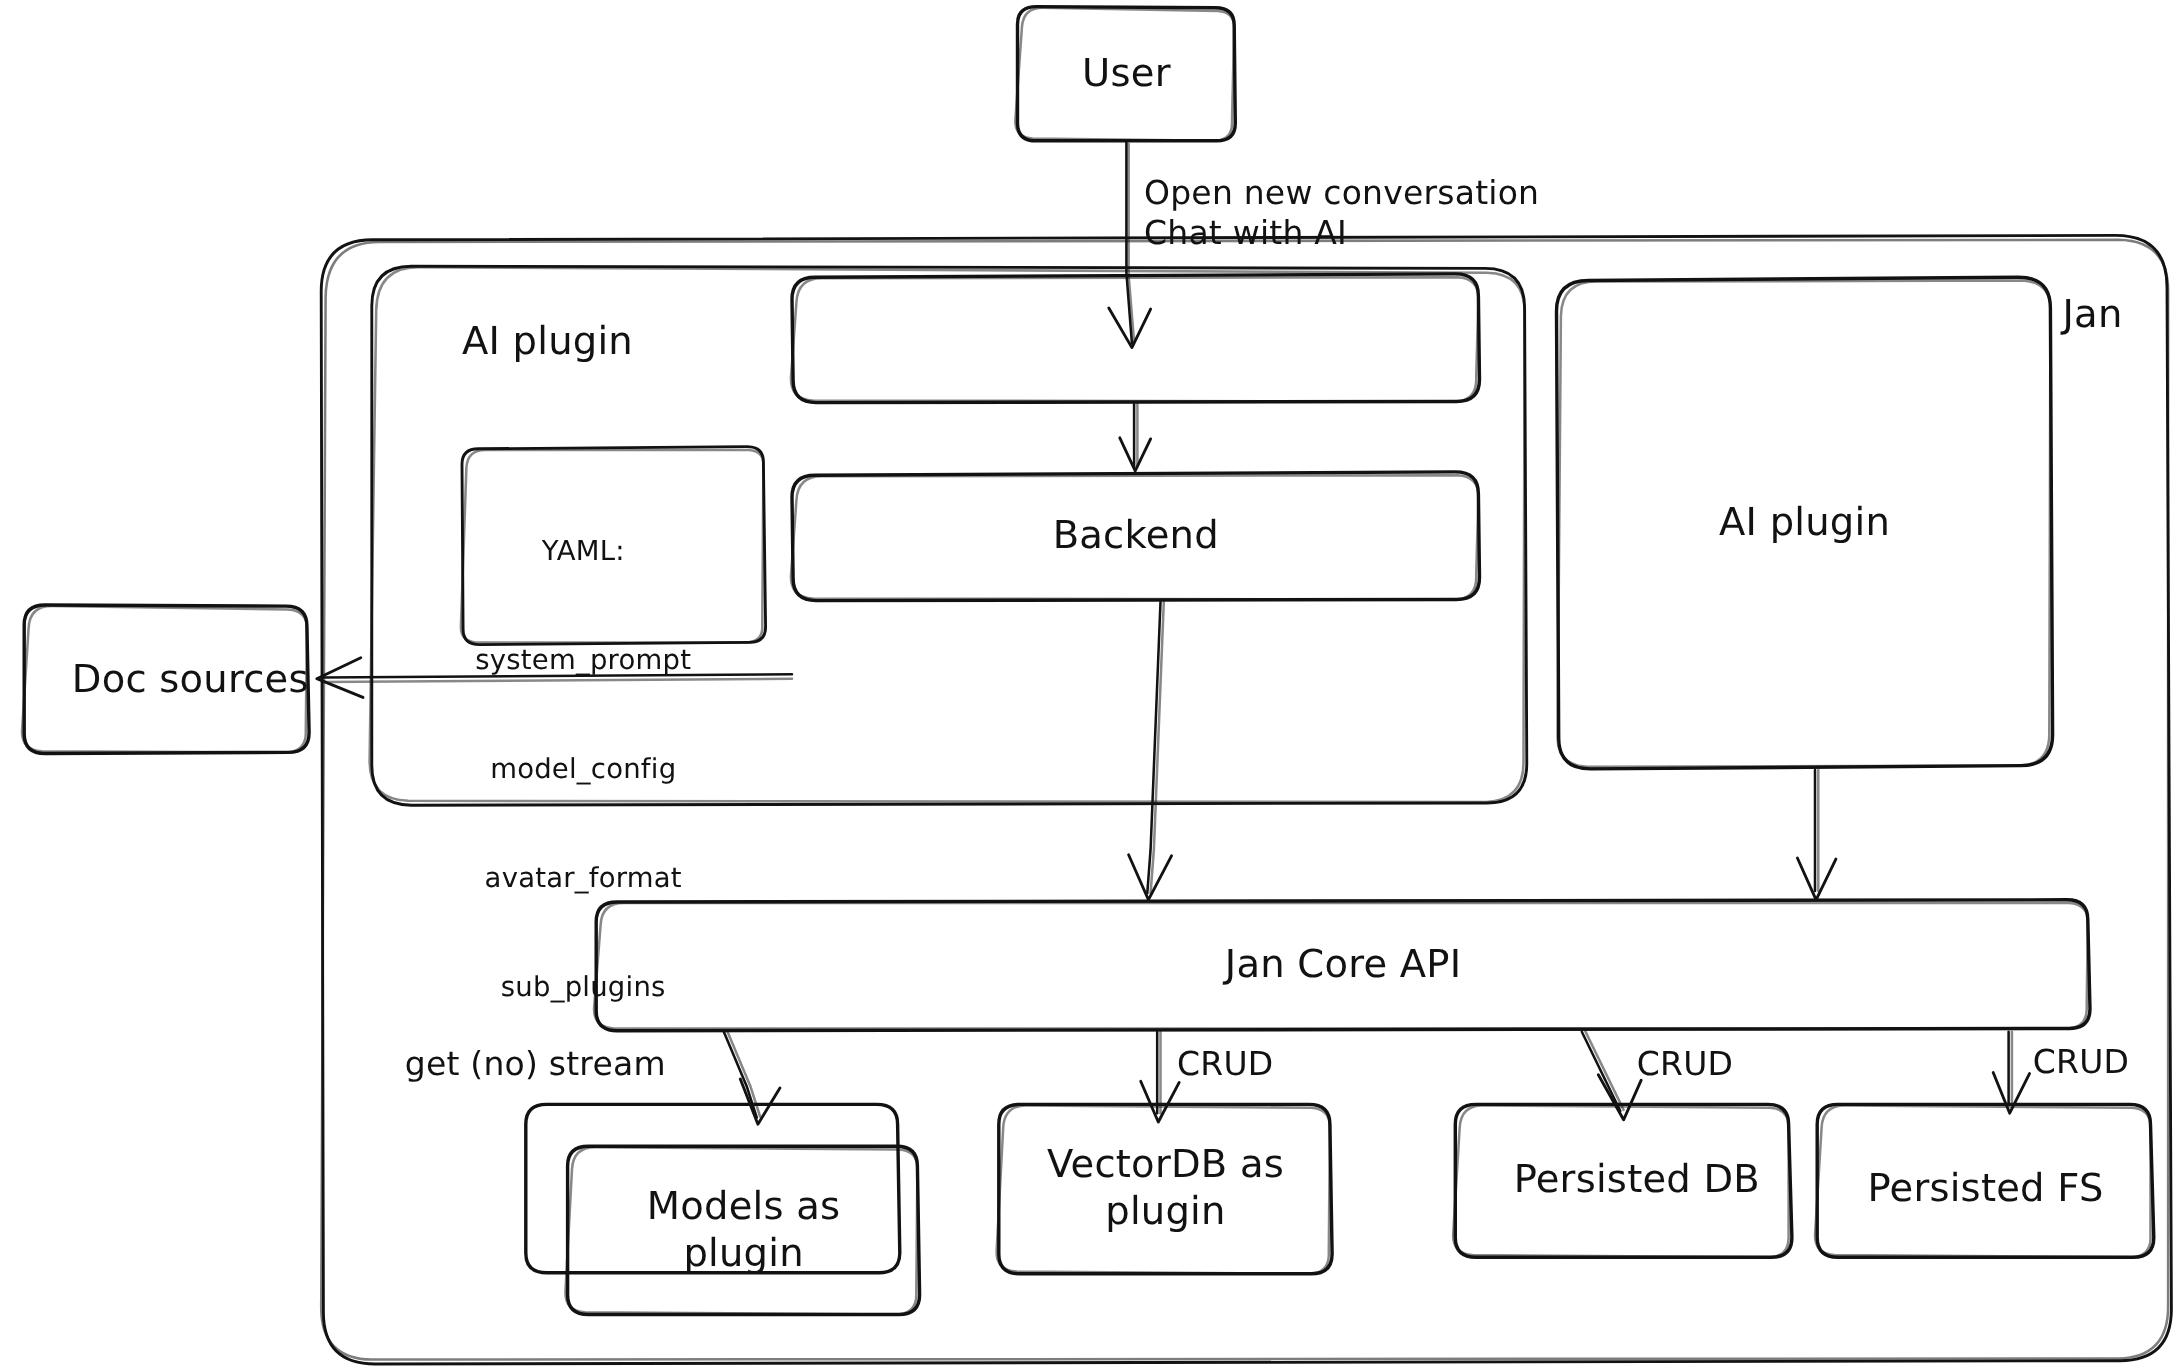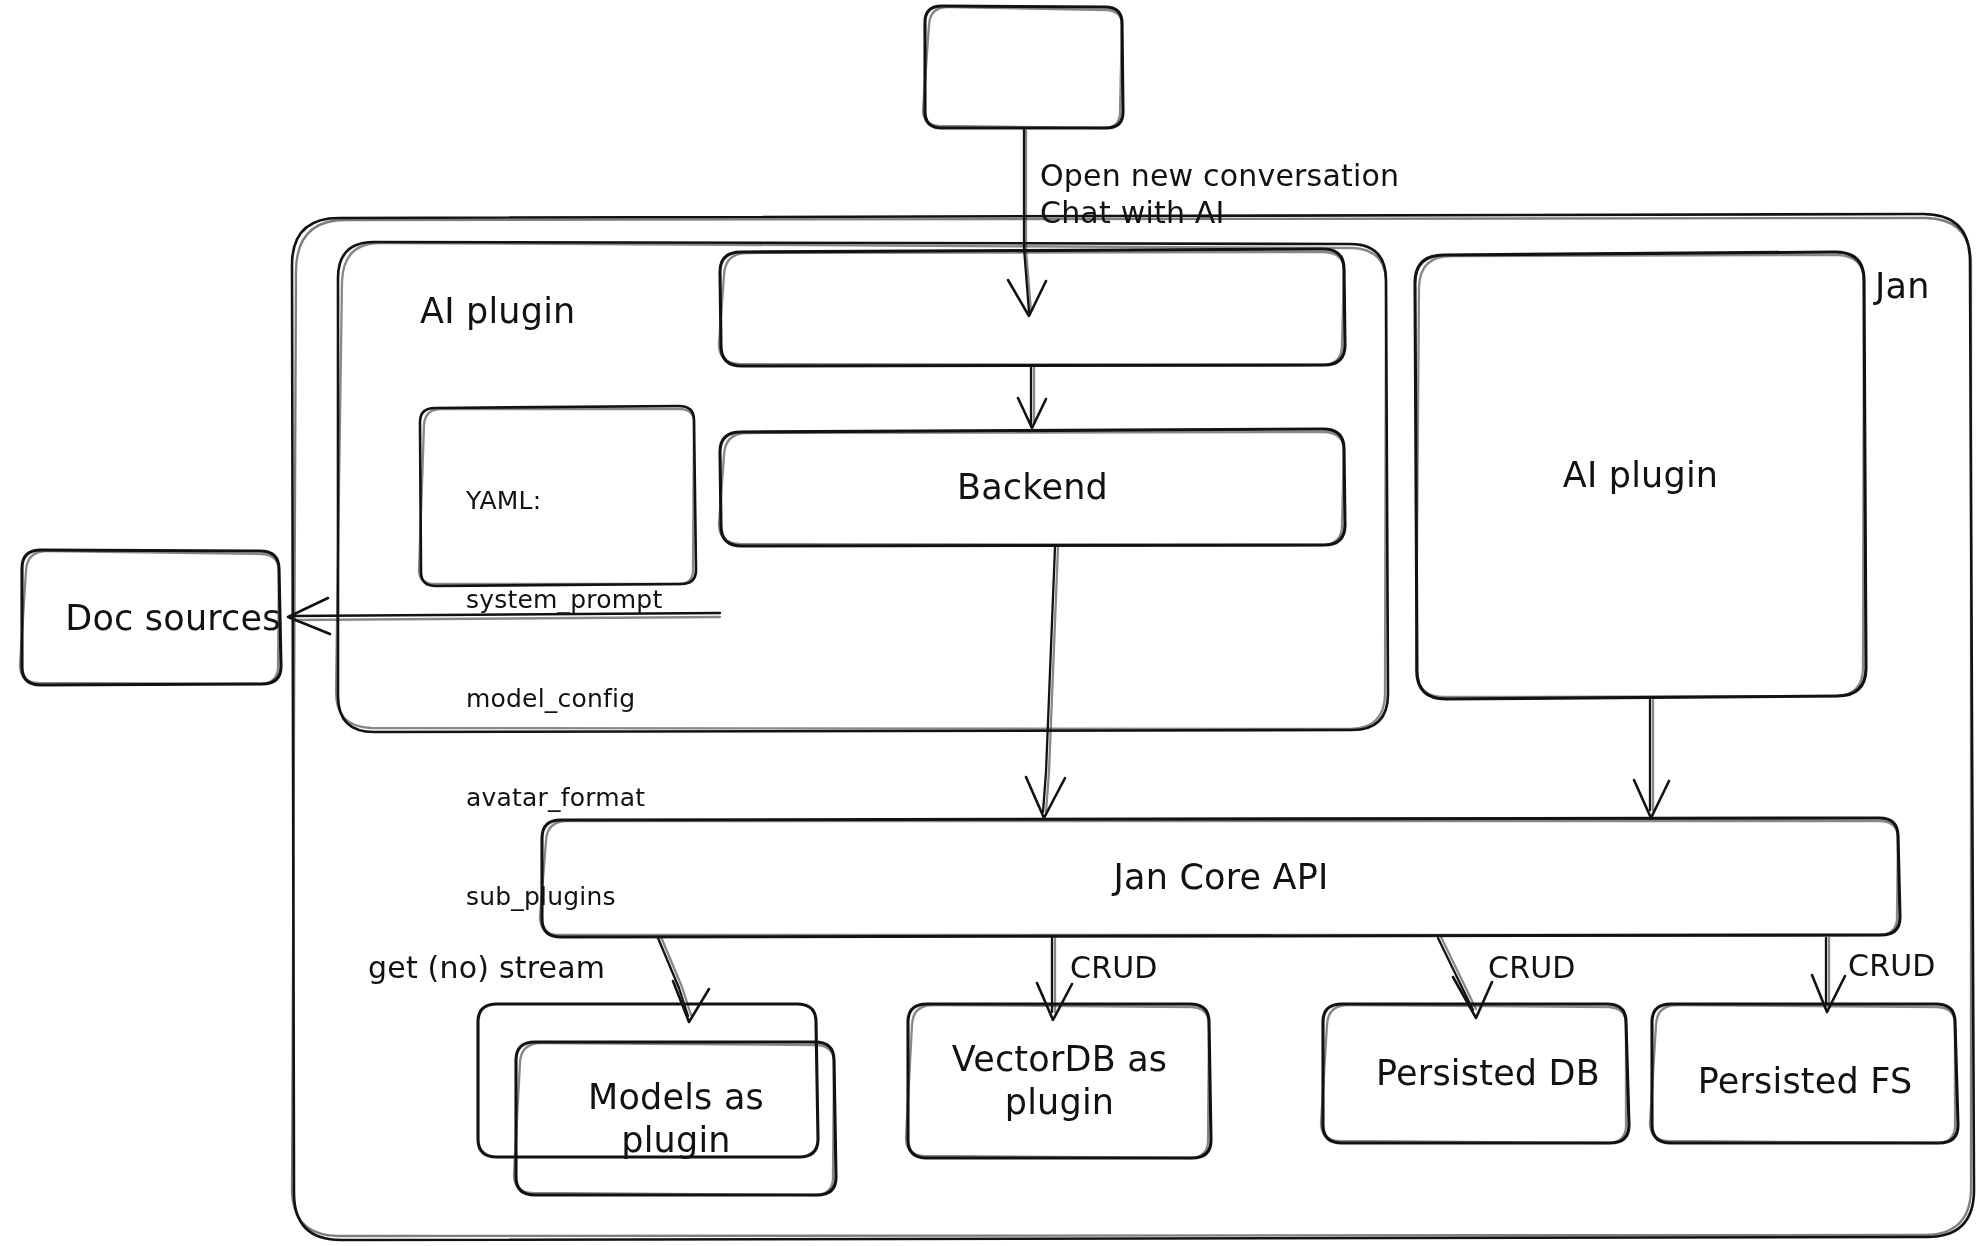--- a/index.html
+++ b/index.html
@@ -161,31 +161,32 @@
     <g>
       <path class="s w3" d="M1652 1022 q0 -18 19 -18 L1936 1004 q19 0 19 18 L1958 1125 q0 18 -19 18 L1671 1143 q-19 0 -19 -18 Z"></path>
       <path class="s w2" d="M1656 1025 q1 -20 21 -20 L1938 1007 q17 1 17 17 L1955 1123 q1 19 -17 20 L1668 1141 q-18 -1 -18 -18 Z" opacity=".5"></path>
     </g>
   </svg>
 
   <div class="lbl group-label" style="left:1875px;top:265px;">Jan</div>
 
   <div class="lbl group-label" style="left:420px;top:290px;">AI plugin</div>
 
+  <div class="lbl node-label ctr" style="left:925px;top:7px;width:198px;height:121px;">User</div>
   <div class="hit" style="left:925px;top:7px;width:198px;height:121px;"></div>
 
   <div class="lbl edge-label" style="left:1040px;top:158px;">Open new conversation
 Chat with AI</div>
 
   <div class="hit" style="left:720px;top:249px;width:625px;height:117px;"></div>
 
   <div class="lbl node-label ctr" style="left:720px;top:429px;width:625px;height:117px;">Backend</div>
   <div class="hit" style="left:720px;top:429px;width:625px;height:117px;"></div>
 
-  <div class="lbl yaml-label" style="left:466px;top:418px;">
+  <div class="lbl yaml-label" style="left:432px;top:418px;text-align:center;">
     <div>YAML:</div>
     <div>system_prompt</div>
     <div>model_config</div>
     <div>avatar_format</div>
     <div>sub_plugins</div>
   </div>
   <div class="hit" style="left:420px;top:406px;width:276px;height:180px;"></div>
 
   <div class="lbl node-label ctr" style="left:22px;top:551px;width:302px;height:134px;">Doc sources</div>
   <div class="hit" style="left:22px;top:551px;width:259px;height:134px;"></div>

